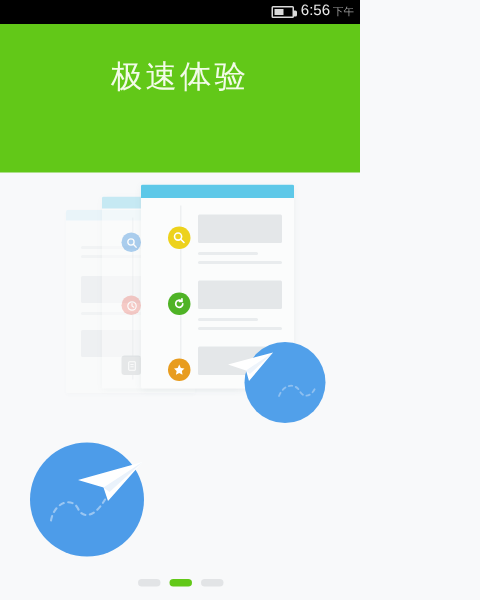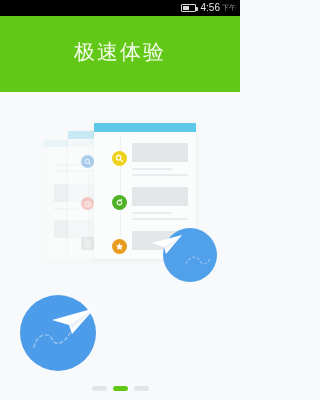--- a/index.html
+++ b/index.html
@@ -71,21 +71,21 @@
     color: #9a9a9a;
     font-size: 7px;
     margin-left: 2px;
   }
 
   
   .header {
     position: absolute;
     top: 16px; left: 0;
     width: 240px;
-    height: 76px;
+    height: 99px;
     background: #62c818;
     z-index: 30;
     text-align: center;
     box-sizing: border-box;
   }
   .title {
     margin: 0;
     padding-top: 24px;
     font-size: 21px;
     color: #f2fbe8;
@@ -229,21 +229,21 @@
 </style>
 </head>
 <body>
 
 <div class="phone">
 
   <div class="statusbar">
     <div class="battery">
       <div class="battery-fill"></div>
     </div>
-    <span class="clock">4:56</span>
+    <span class="clock">6:56</span>
     <span class="ampm">下午</span>
   </div>
 
   <div class="header">
     <h1 class="title">极速体验</h1>
   </div>
 
   <div class="stage">
 
     <div class="card card-back">

